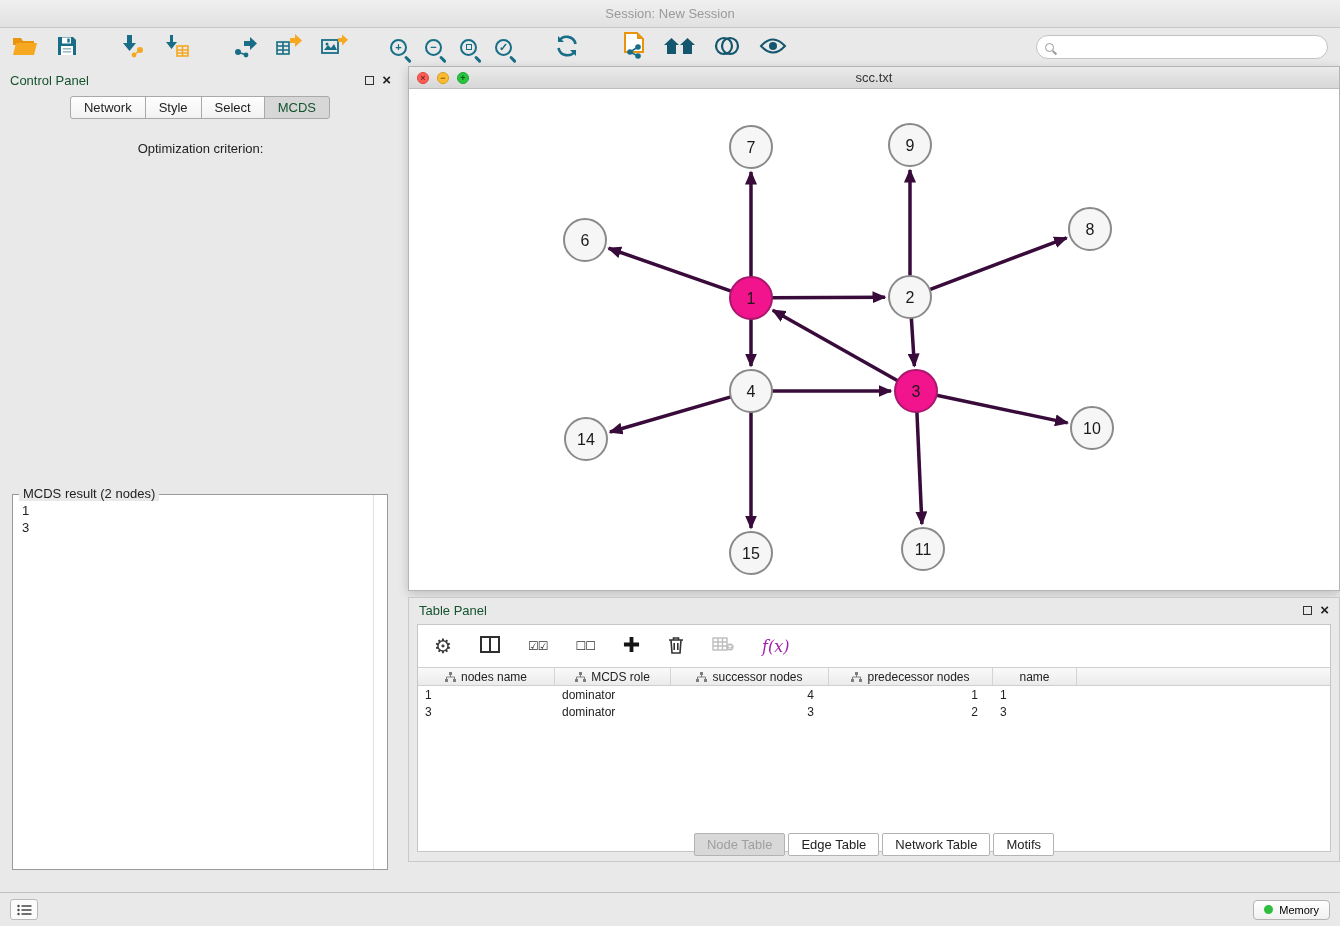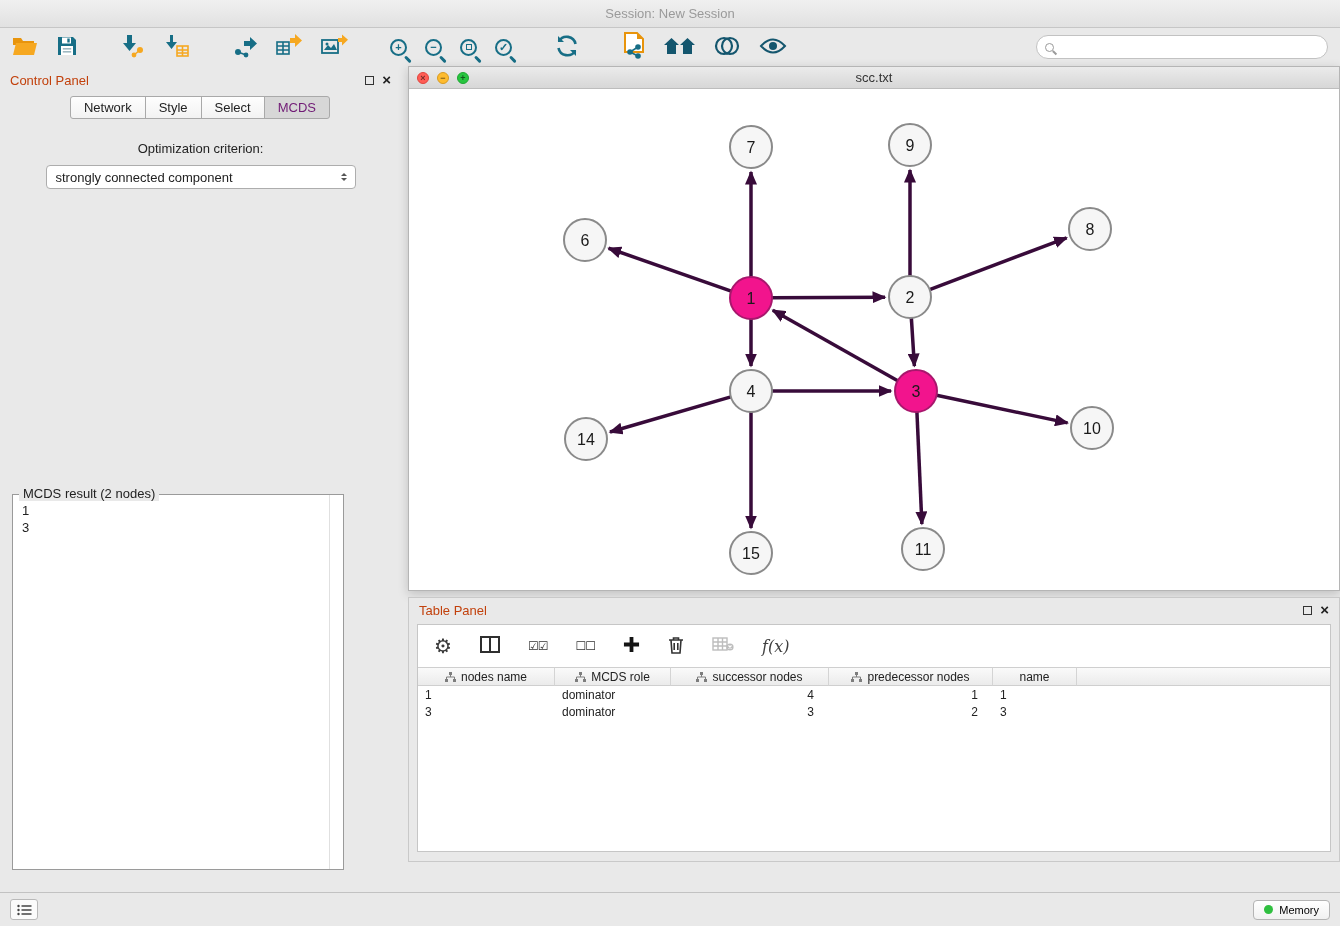--- a/index.html
+++ b/index.html
@@ -35,42 +35,42 @@
     border:1px solid #c2c2c2; border-radius:12px;
     display:flex; align-items:center; padding:0 8px; gap:5px;
   }
   .search-glyph { position:relative; width:9px; height:9px; border:1.6px solid #9a9a9a; border-radius:50%; flex:none; }
   .search-glyph::after { content:""; position:absolute; width:5px; height:1.6px; background:#9a9a9a;
         right:-5px; bottom:-1px; transform:rotate(45deg); transform-origin:left center; }
   .search-box input { border:none; outline:none; flex:1; font-size:12px; background:transparent; font-family:inherit; }
   
   .control-panel { position:absolute; left:0; top:66px; width:401px; height:826px; }
   .cp-header { height:28px; display:flex; align-items:center; padding:0 10px; }
-  .panel-title { font-size:13px; color:#c2410c; }
+  .panel-title { font-size:13px; color:#14532d; }
   .panel-header-icons { margin-left:auto; display:flex; align-items:center; gap:8px; }
   .float-icon { width:9px; height:9px; border:1.4px solid #333; display:inline-block; }
   .close-x { font-size:15px; font-weight:bold; color:#222; line-height:12px; }
   .cp-tabs { display:flex; justify-content:center; margin-top:2px; }
   .cp-tab { padding:3px 13px; background:linear-gradient(#fefefe,#f2f2f2);
             border:1px solid #a9a9a9; margin-left:-1px; cursor:default; }
   .cp-tab:first-child { border-radius:3px 0 0 3px; }
   .cp-tab:last-child  { border-radius:0 3px 3px 0; }
-  .cp-tab.active { background:#d7d7d7; color:#701a75; }
+  .cp-tab.active { background:#d7d7d7; color:#14532d; }
   .opt-label { text-align:center; margin-top:22px; }
   .dropdown { width:310px; height:24px; margin:9px auto 0; background:#fff;
               border:1px solid #adadad; border-radius:4px;
               display:flex; align-items:center; padding-left:9px; }
   .spinner { margin-left:auto; padding-right:8px; display:flex; flex-direction:column; align-items:center; }
   .spinner i { display:block; width:0; height:0; border:3.5px solid transparent; }
   .spinner .up { border-bottom-color:#555; margin-bottom:2px; }
   .spinner .dn { border-top-color:#555; }
   .cp-buttons { display:flex; justify-content:center; gap:15px; margin-top:12px; }
   .mac-btn { background:linear-gradient(#ffffff,#f0f0f0); border:1px solid #adadad; border-radius:4px;
              padding:3px 14px; font-size:13px; font-family:inherit; cursor:default; }
-  .result-box { position:absolute; left:12px; top:428px; width:332px; height:376px;
+  .result-box { position:absolute; left:12px; top:428px; width:376px; height:376px;
                 background:#fff; border:1px solid #9a9a9a; }
   .result-legend { position:absolute; top:-9px; left:6px; background:#e9e9e9; padding:0 4px; font-size:13px; }
   .result-content { padding:7px 9px; line-height:17px; }
   .result-scroll { position:absolute; top:0; right:0; bottom:0; width:14px; border-left:1px solid #e0e0e0; }
   
   .network-window { position:absolute; left:408px; top:66px; width:932px; height:525px;
                     background:#fff; border:1px solid #b5b5b5; box-shadow:0 3px 10px rgba(0,0,0,0.18); }
   .nw-titlebar { height:22px; background:linear-gradient(#ebebeb,#d7d7d7); border-bottom:1px solid #bdbdbd;
                  position:relative; display:flex; align-items:center; justify-content:center; color:#333; }
   .traffic { position:absolute; left:8px; top:5px; display:flex; gap:8px; }
@@ -82,21 +82,21 @@
   #graph-svg { display:block; }
   #graph-svg text { font-family:"Liberation Sans",sans-serif; }
   
   .table-panel { position:absolute; left:408px; top:597px; width:932px; height:265px;
                  background:#e9e9e9; border:1px solid #c9c9c9; }
   .tp-header { height:24px; display:flex; align-items:center; padding:0 10px; }
   .tp-body { position:absolute; left:8px; right:8px; top:26px; height:228px;
              background:#fff; border:1px solid #c6c6c6; overflow:hidden; }
   .tp-toolbar { height:42px; display:flex; align-items:center; padding-left:16px; gap:28px; }
   .gear-glyph { font-size:20px; color:#3a3a3a; line-height:20px; }
-  .fx-label { font-family:"DejaVu Serif",serif; font-style:italic; color:#404040; font-size:16px; }
+  .fx-label { font-family:"DejaVu Serif",serif; font-style:italic; color:#a21caf; font-size:16px; }
   .chk-pair { font-size:12px; letter-spacing:-1px; color:#333; }
   .tp-table { width:100%; }
   .t-row { display:flex; }
   .t-hcell { height:19px; background:linear-gradient(#fafafa,#ebebeb);
              border-top:1px solid #cfcfcf; border-bottom:1px solid #cfcfcf; border-right:1px solid #d4d4d4;
              display:flex; align-items:center; justify-content:center; gap:5px; font-size:12px; color:#222; }
   .t-hcell.filler { flex:1; border-right:none; }
   .t-cell { height:17px; font-size:12px; display:flex; align-items:center; padding-left:7px; }
   .t-cell.align-r { justify-content:flex-end; padding-right:15px; padding-left:0; }
   .c0 { width:137px; } .c1 { width:116px; } .c2 { width:158px; } .c3 { width:164px; } .c4 { width:84px; }
@@ -274,27 +274,20 @@
   </div>
   <div class="cp-tabs">
     <span class="cp-tab">Network</span>
     <span class="cp-tab">Style</span>
     <span class="cp-tab">Select</span>
     <span class="cp-tab active">MCDS</span>
   </div>
 
   <div class="opt-label">Optimization criterion:</div>
 
-  <div class="dropdown">
-    <span>strongly connected component</span>
-    <span class="spinner">
-        <i class="up"></i>
-        <i class="dn"></i>
-      </span>
-  </div>
 
 
   <div class="result-box">
     <span class="result-legend">MCDS result (2 nodes)</span>
     <div class="result-content">
       <div>1</div>
       <div>3</div>
     </div>
     <div class="result-scroll"></div>
   </div>
@@ -486,20 +479,26 @@
       <div class="t-row">
         <div class="t-cell c0">3</div>
         <div class="t-cell c1">dominator</div>
         <div class="t-cell c2 align-r">3</div>
         <div class="t-cell c3 align-r">2</div>
         <div class="t-cell c4">3</div>
       </div>
     </div>
   </div>
 
+  <div class="tp-tabs">
+    <span class="tp-tab active">Node Table</span>
+    <span class="tp-tab">Edge Table</span>
+    <span class="tp-tab">Network Table</span>
+    <span class="tp-tab">Motifs</span>
+  </div>
 </div>
 
 <div class="status-bar">
   <button class="list-button">
     <svg width="15" height="12" viewBox="0 0 15 12">
         <circle cx="1.5" cy="2" r="1.2" fill="#444"></circle>
         <circle cx="1.5" cy="6" r="1.2" fill="#444"></circle>
         <circle cx="1.5" cy="10" r="1.2" fill="#444"></circle>
         <path d="M4.5 2h10M4.5 6h10M4.5 10h10" stroke="#444" stroke-width="1.4"></path>
       </svg>

